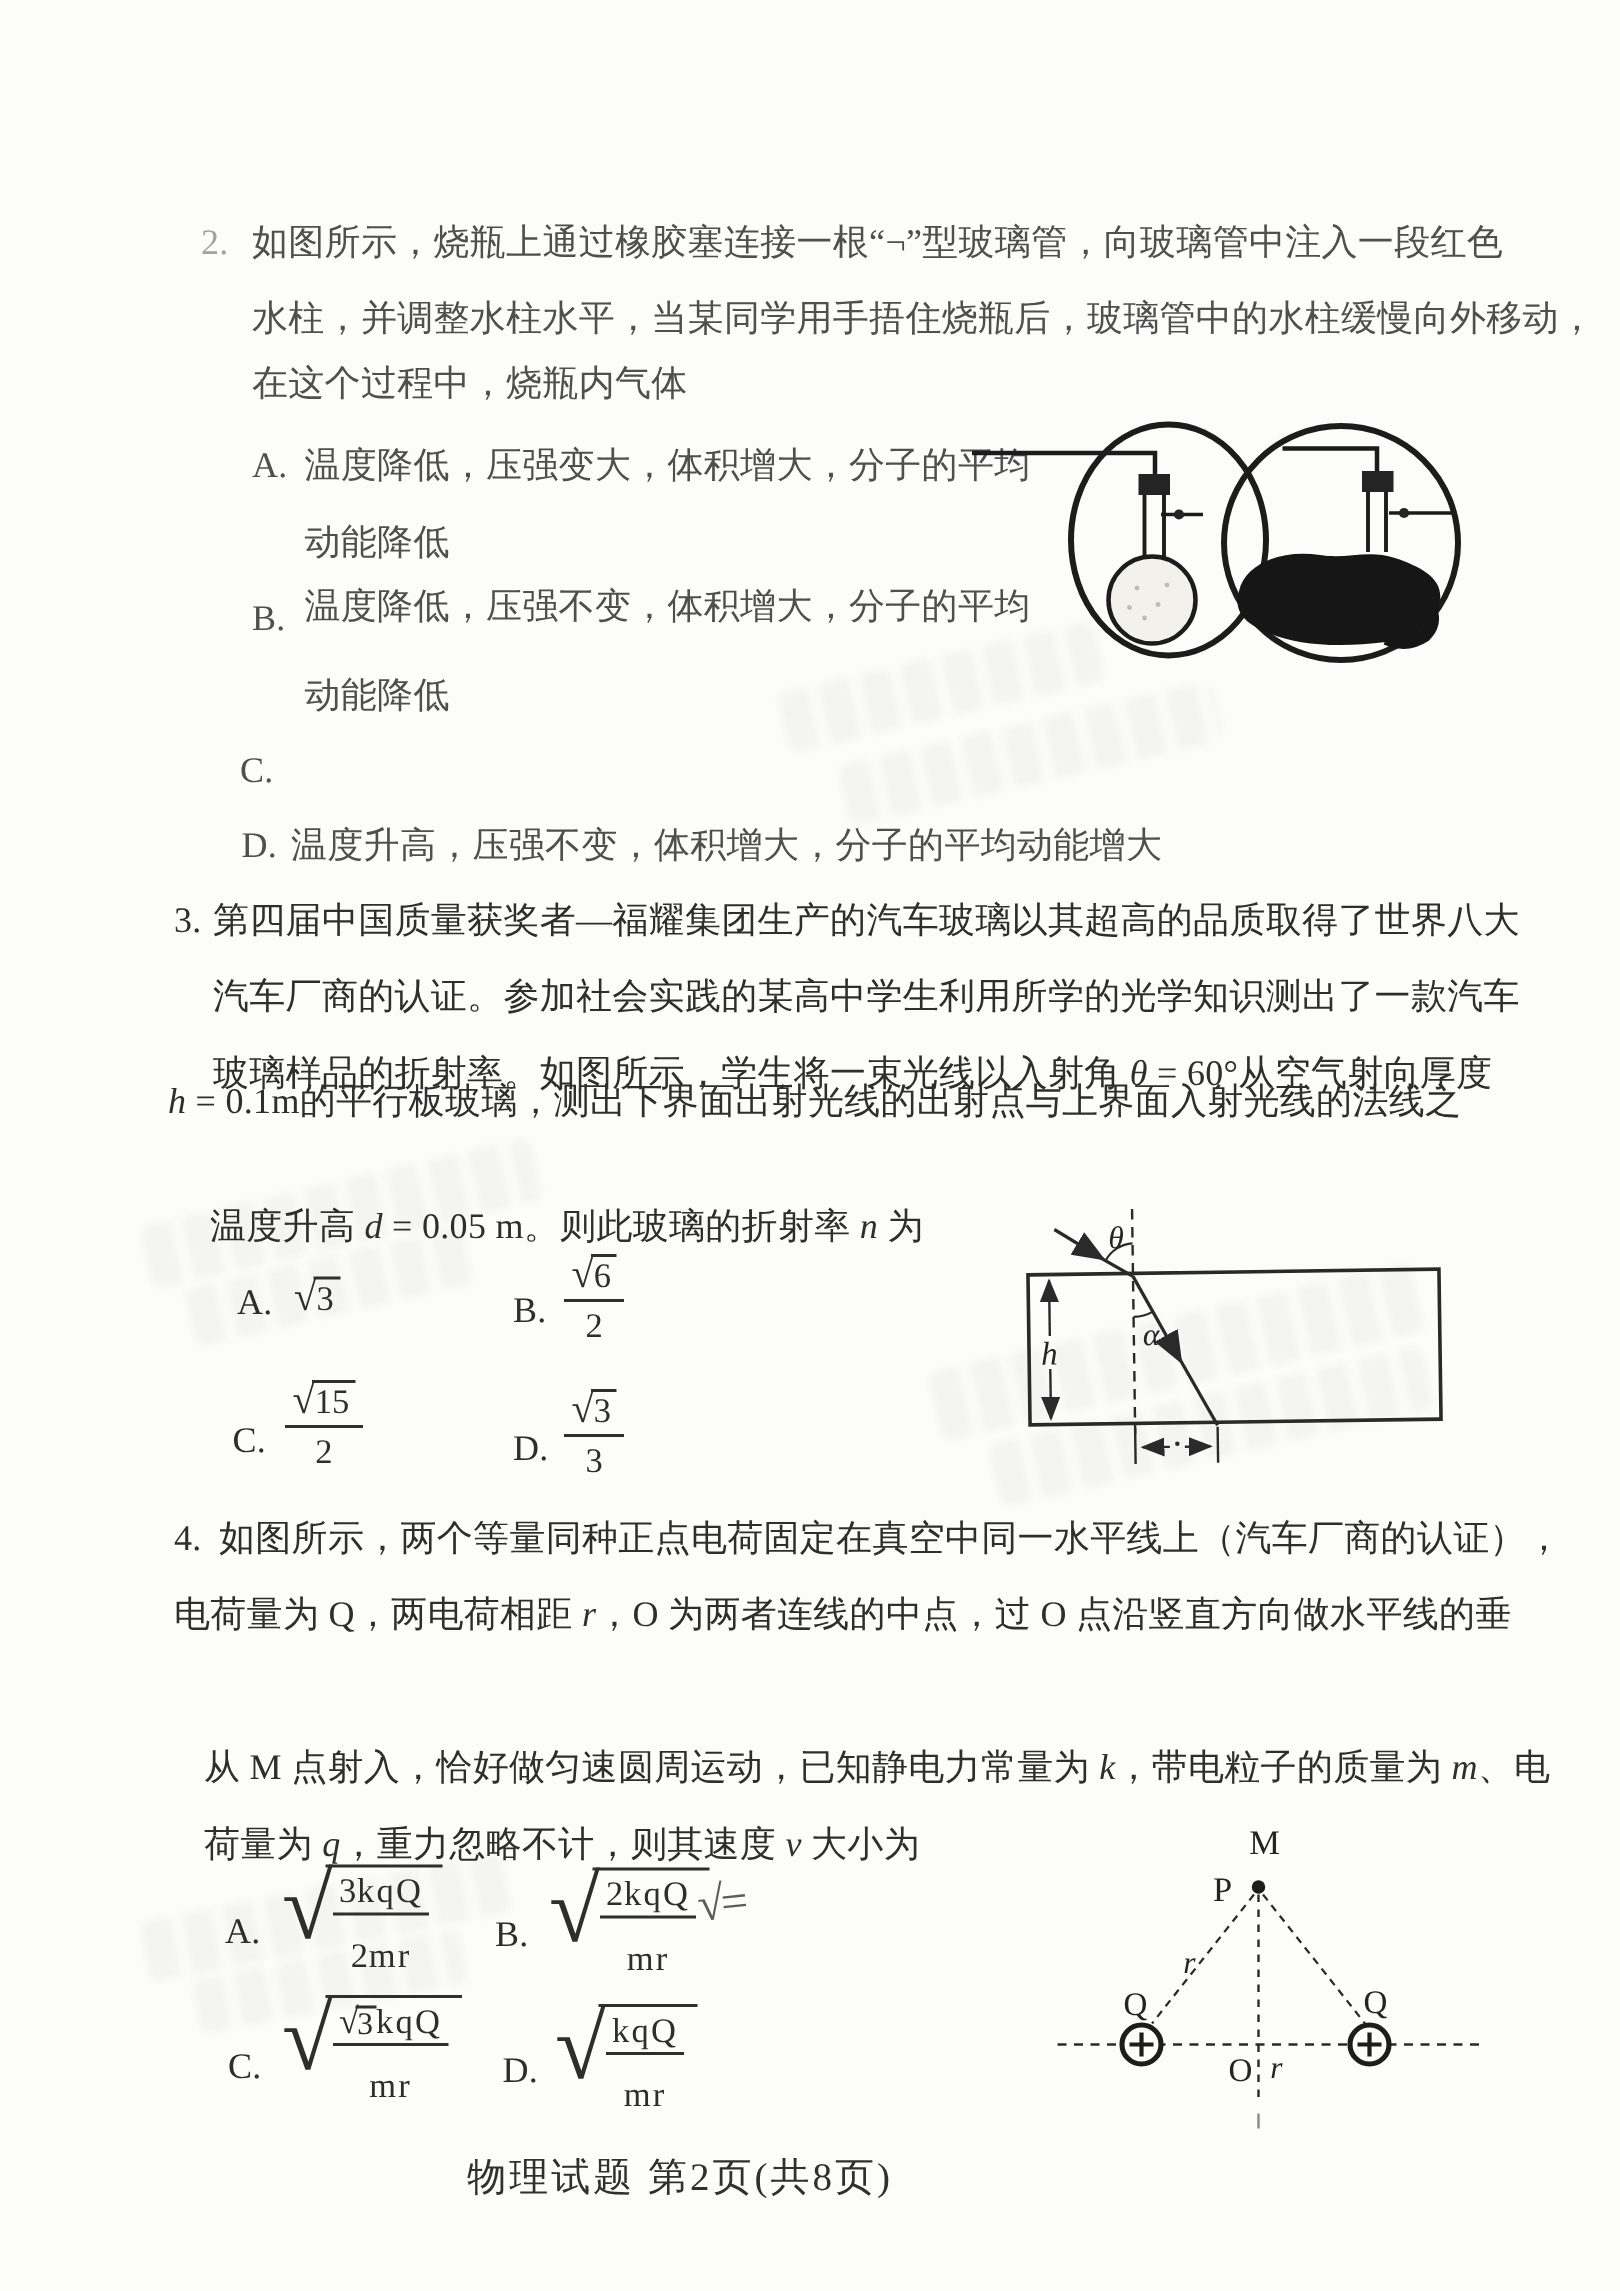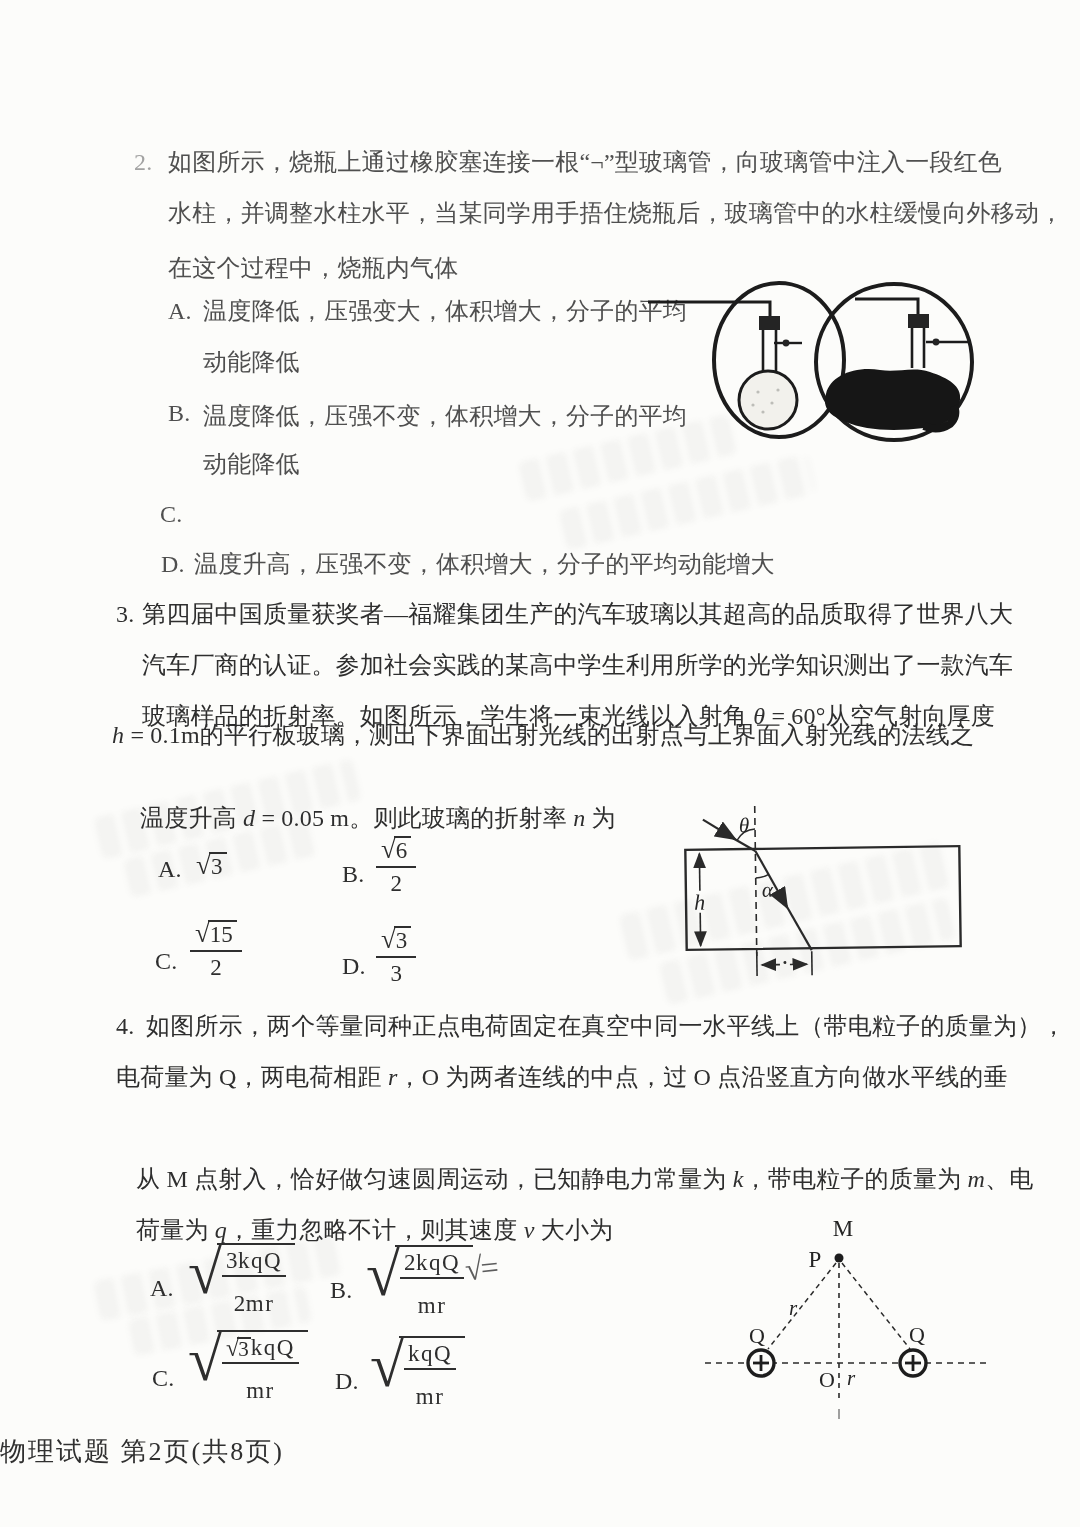--- a/index.html
+++ b/index.html
@@ -28,48 +28,48 @@
   .frac2{display:inline-flex;flex-direction:column;align-items:center;font-size:23px;}
   .frac2 .fnum{line-height:25px;padding:0 4px 2px;display:inline-flex;align-items:flex-end;}
   .frac2 .fden{border-top:2px solid #2f2f2f;align-self:stretch;text-align:center;line-height:25px;padding:14px 2px 0;}
   .vars{letter-spacing:1.5px;}
   .coeff{letter-spacing:0.5px;}
   .diag{position:absolute;}
   .diag text{fill:#242424;font-family:"Liberation Serif","DejaVu Serif",serif;}
   
   .smudge{position:absolute;filter:blur(3px);opacity:.6;border-radius:6px;
     background:repeating-linear-gradient(90deg, rgba(90,90,88,.09) 0 20px, rgba(90,90,88,0) 20px 28px);}
-  .footer{position:absolute;left:0;width:907px;font-size:26px;letter-spacing:2px;color:#303030;}
+  .footer{position:absolute;left:0;width:907px;text-align:center;font-size:26px;letter-spacing:2px;color:#303030;}
   .stray{position:absolute;font-size:32px;color:#5c5c5c;transform:rotate(-6deg);letter-spacing:-2px;}
 </style>
 </head>
 <body>
 
 <div class="page">
 
   <div class="smudge" style="left:520px;top:438px;width:215px;height:40px;transform:rotate(-13deg)"></div>
   <div class="smudge" style="left:560px;top:482px;width:255px;height:40px;transform:rotate(-13deg)"></div>
   <div class="smudge" style="left:95px;top:788px;width:265px;height:42px;transform:rotate(-13deg)"></div>
   <div class="smudge" style="left:125px;top:838px;width:195px;height:38px;transform:rotate(-13deg)"></div>
   <div class="smudge" style="left:620px;top:878px;width:330px;height:46px;transform:rotate(-13deg)"></div>
   <div class="smudge" style="left:660px;top:930px;width:295px;height:42px;transform:rotate(-13deg)"></div>
   <div class="smudge" style="left:95px;top:1258px;width:245px;height:40px;transform:rotate(-11deg)"></div>
   <div class="smudge" style="left:130px;top:1303px;width:180px;height:36px;transform:rotate(-11deg)"></div>
 
   <div class="line faded" style="left:134px;top:146px">2.</div>
   <div class="line q2t" style="left:168px;top:146px">如图所示，烧瓶上通过橡胶塞连接一根“¬”型玻璃管，向玻璃管中注入一段红色</div>
   <div class="line q2t" style="left:168px;top:197px">水柱，并调整水柱水平，当某同学用手捂住烧瓶后，玻璃管中的水柱缓慢向外移动，</div>
-  <div class="line q2t" style="left:168px;top:252px">在这个过程中，烧瓶内气体</div>
+  <div class="line q2t" style="left:168px;top:240px">在这个过程中，烧瓶内气体</div>
 
   <div class="line q2t" style="left:168px;top:295px">A.</div>
   <div class="line q2t" style="left:203px;top:295px">温度降低，压强变大，体积增大，分子的平均</div>
   <div class="line q2t" style="left:203px;top:346px">动能降低</div>
 
   <div class="line q2t" style="left:168px;top:397px">B.</div>
-  <div class="line q2t" style="left:203px;top:400px">温度降低，压强不变，体积增大，分子的平均</div>
+  <div class="line q2t" style="left:203px;top:389px">温度降低，压强不变，体积增大，分子的平均</div>
   <div class="line q2t" style="left:203px;top:448px">动能降低</div>
 
   <div class="line q2t" style="left:160px;top:498px">C.</div>
 
   <div class="line q2t" style="left:161px;top:548px">D.</div>
   <div class="line q2t" style="left:194px;top:548px">温度升高，压强不变，体积增大，分子的平均动能增大</div>
 
   <svg class="diag" style="left:640px;top:272px" width="350" height="212" viewBox="0 0 350 212">
     <ellipse cx="139" cy="88" rx="65" ry="77" fill="none" stroke="#1c1c1c" stroke-width="4"></ellipse>
     <ellipse cx="254" cy="90" rx="78" ry="78" fill="none" stroke="#1c1c1c" stroke-width="4"></ellipse>
@@ -175,21 +175,21 @@
 
       <line x1="108" y1="158" x2="108" y2="182" stroke="#2a2a2a" stroke-width="1.6"></line>
       <line x1="163" y1="158" x2="163" y2="182" stroke="#2a2a2a" stroke-width="1.6"></line>
       <line x1="131" y1="171" x2="113" y2="171" stroke="#2a2a2a" stroke-width="1.6" marker-end="url(#mA)"></line>
       <circle cx="136" cy="169" r="1.5" fill="#2a2a2a"></circle>
       <line x1="141" y1="171" x2="158" y2="171" stroke="#2a2a2a" stroke-width="1.6" marker-end="url(#mA)"></line>
     </g>
   </svg>
 
   <div class="line" style="left:116px;top:1010px">4.</div>
-  <div class="line" style="left:146px;top:1010px">如图所示，两个等量同种正点电荷固定在真空中同一水平线上（带电粒子的质量为），</div>
+  <div class="line" style="left:146px;top:1010px">如图所示，两个等量同种正点电荷固定在真空中同一水平线上（汽车厂商的认证），</div>
   <div class="line" style="left:116px;top:1061px"><span>电荷量为 Q，两电荷相距 </span><span class="it">r</span><span>，O 为两者连线的中点，过 O 点沿竖直方向做水平线的垂</span></div>
   <div class="line" style="left:136px;top:1163px"><span>从 M 点射入，恰好做匀速圆周运动，已知静电力常量为 </span><span class="it">k</span><span>，带电粒子的质量为 </span><span class="it">m</span><span>、电</span></div>
   <div class="line" style="left:136px;top:1214px"><span>荷量为 </span><span class="it">q</span><span>，重力忽略不计，则其速度 </span><span class="it">v</span><span> 大小为</span></div>
 
   <div class="line" style="left:150px;top:1272px">A.</div>
   <div class="bigsqrt" style="left:188px;top:1243px">
     <span class="sign">√</span>
     <span class="body"><span class="frac2">
       <span class="fnum">
             <span class="coeff">3</span>

